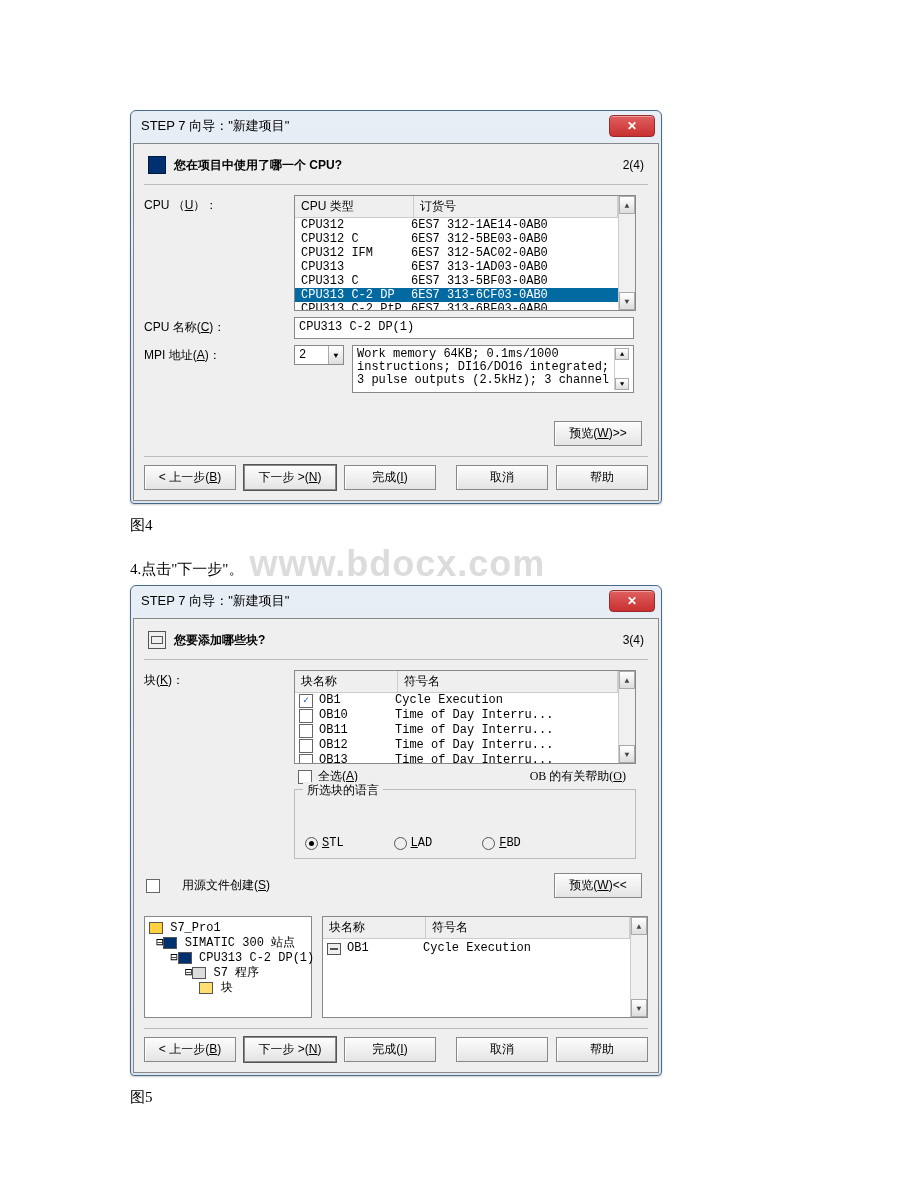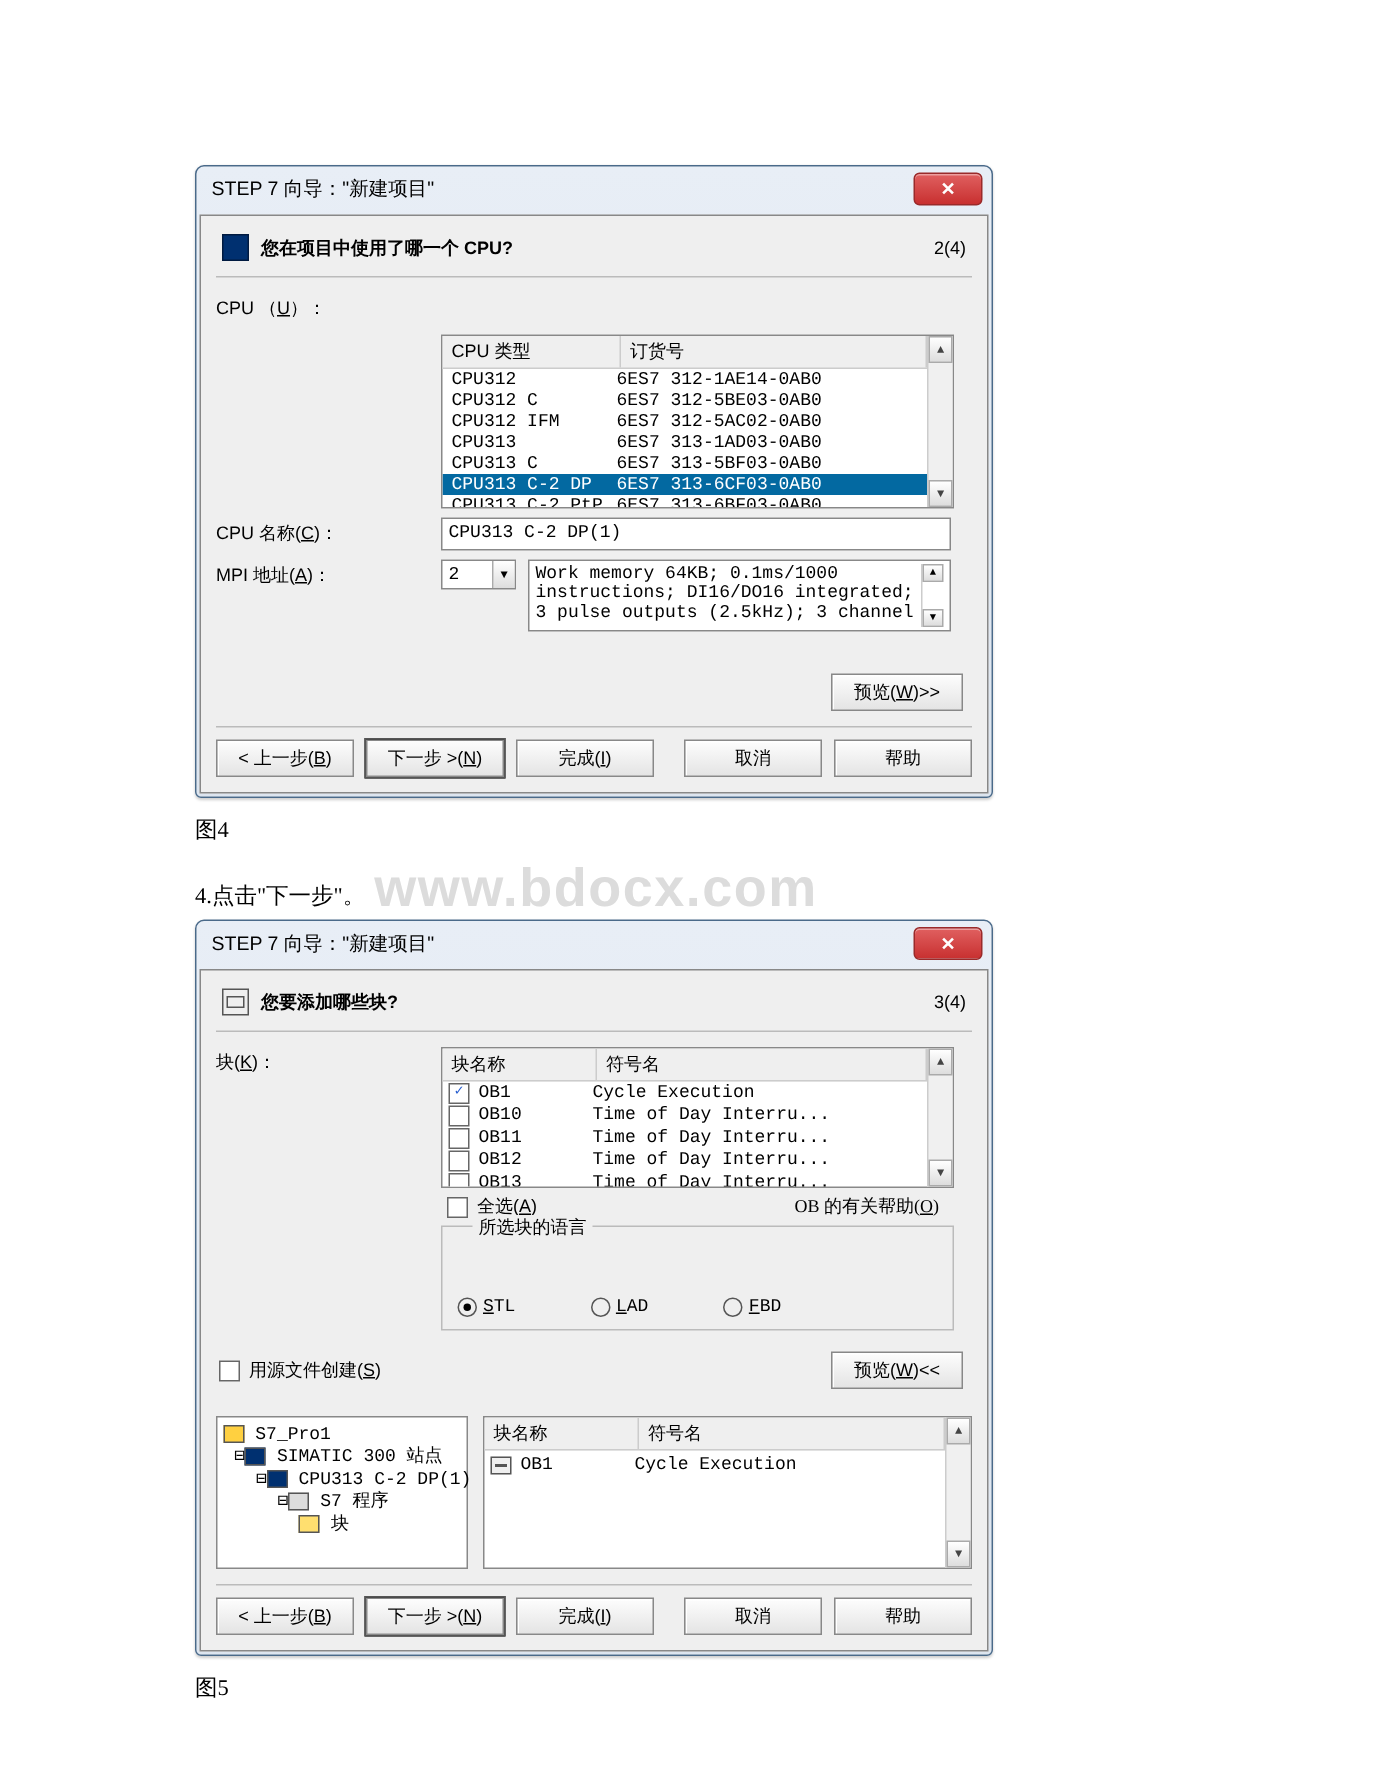--- a/index.html
+++ b/index.html
@@ -104,21 +104,20 @@
     font-family: "SimSun", Tahoma, sans-serif;
   }
   .listbox {
     border: 1px solid #888;
     background: #fff;
     font-family: "Courier New", monospace;
     font-size: 12px;
     height: 114px;
     display: flex;
     width: 340px;
-    margin-top: 28px;
   }
   .list-content {
     flex: 1;
     overflow: hidden;
   }
   .list-header {
     display: flex;
     background: #efefef;
     border-bottom: 1px solid #ccc;
   }
@@ -267,21 +266,21 @@
   .groupbox {
     border: 1px solid #bbb;
     margin-top: 4px;
     padding: 6px 10px 8px 10px;
     width: 320px;
     position: relative;
   }
   .groupbox .legend {
     position: absolute;
     top: -8px;
-    left: 20px;
+    left: 8px;
     background: #efefef;
     padding: 0 4px;
     font-family: "SimSun", sans-serif;
   }
   .radio-row { display:flex; gap:50px; padding-top:6px;margin-top:34px;}
   .radio { display:flex; align-items:center; gap:4px; font-family:"Courier New",monospace;}
   .radio .r { width:11px; height:11px; border:1px solid #555; border-radius:50%; display:inline-flex; align-items:center; justify-content:center;}
   .radio .r.sel::after { content:""; width:5px; height:5px; background:#000; border-radius:50%;}
   .tree-panel {
     border: 1px solid #888;
@@ -302,21 +301,21 @@
     width: 340px;
   }
   .tree-line { white-space: pre; line-height:15px;}
   .tree-ico { display:inline-block; width:12px; height:10px; border:1px solid #555; background:#ffe; vertical-align:middle;}
   .tree-ico.proj { background:#ffd040;}
   .tree-ico.stat { background:#003070;}
   .tree-ico.cpu { background:#003070;}
   .tree-ico.prog { background:#ddd;}
   .tree-ico.fold { background:#ffdf6f;}
   .second-mid { display:flex; align-items:center; gap:10px; margin:6px 0 4px 0;}
-  .src-row { display:flex; align-items:center; gap:6px; margin:8px 0;}
+  .src-row { display:flex; align-items:center; gap:22px; margin:8px 0;}
   .help-row { display:flex; justify-content:space-between; align-items:center; width:332px; margin-top:4px;}
   .underline { text-decoration: underline; }
 </style>
 </head>
 <body>
 
 <div class="page">
 
   <div class="dialog">
     <div class="titlebar">

